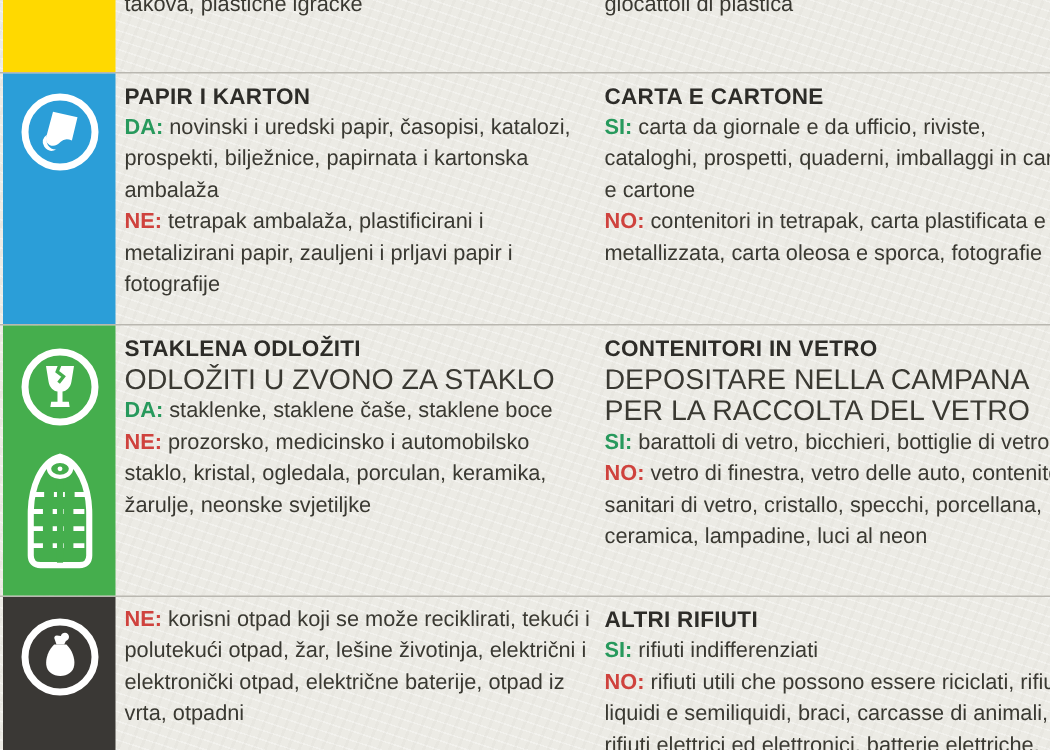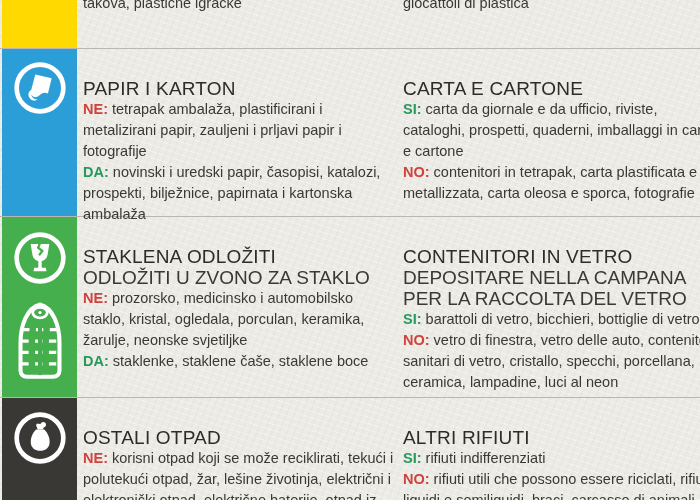--- a/index.html
+++ b/index.html
@@ -21,21 +21,21 @@
   .color-block{flex:0 0 75px;width:75px;}
   .icon{display:flex;justify-content:center;}
   .icon.paper-icon{margin-top:11px;}
   .icon.broken-glass-icon{margin-top:13px;}
   .icon.glass-bell-icon{margin-top:14px;}
   .icon.trash-bag-icon{margin-top:12px;}
   .cols{display:flex;padding:5px 0 0 6px;}
   .sec-plastic-partial .cols{padding-top:0;margin-top:-7px;}
   .col{flex:0 0 312px;width:312px;}
   .col-right{margin-left:8px;}
-  .title{font-weight:400;font-size:19px;line-height:21px;letter-spacing:0.2px;color:#2d2c28;margin-top:24px;}
+  .title{font-weight:700;font-size:15px;line-height:21px;letter-spacing:0.2px;color:#2d2c28;}
   .subtitle{font-size:19px;line-height:21px;}
   .item{margin:0;font-size:14.5px;line-height:21px;}
   .prefix{font-weight:700;}
 </style>
 </head>
 <body>
 
 <div id="poster">
     <section class="section sec-plastic-partial">
       <div class="color-block" style="background: rgb(255, 217, 0);"></div>
@@ -54,22 +54,22 @@
           <svg width="56" height="56" viewBox="0 0 60 60">
             <circle cx="30" cy="30" r="25" fill="none" stroke="#fff" stroke-width="5"></circle>
             <path fill="#fff" d="M25 15.5 L42.5 19.5 L38.5 36 Q33.5 33.8 30.5 37 Q26.5 41.2 22.5 39.2 Q18.6 37.2 20.6 32 Z"></path>
             <path fill="#fff" d="M20.6 32 Q15.6 35.6 18.8 40.6 Q22.2 45.4 27.6 42.4 Q23.4 42.6 21.4 39.4 Q19.6 36.4 20.6 32 Z"></path>
           </svg>
         </div>
       </div>
       <div class="cols">
         <div class="col col-left">
           <div class="title">PAPIR I KARTON</div>
+          <p class="item"><span class="prefix" style="color: rgb(39, 153, 92);">DA: </span>novinski i uredski papir, časopisi, katalozi, prospekti, bilježnice, papirnata i kartonska ambalaža</p>
           <p class="item"><span class="prefix" style="color: rgb(207, 66, 61);">NE: </span>tetrapak ambalaža, plastificirani i metalizirani papir, zauljeni i prljavi papir i fotografije</p>
-          <p class="item"><span class="prefix" style="color: rgb(39, 153, 92);">DA: </span>novinski i uredski papir, časopisi, katalozi, prospekti, bilježnice, papirnata i kartonska ambalaža</p>
         </div>
         <div class="col col-right">
           <div class="title">CARTA E CARTONE</div>
           <p class="item"><span class="prefix" style="color: rgb(39, 153, 92);">SI: </span>carta da giornale e da ufficio, riviste, cataloghi, prospetti, quaderni, imballaggi in carta e cartone</p>
           <p class="item"><span class="prefix" style="color: rgb(207, 66, 61);">NO: </span>contenitori in tetrapak, carta plastificata e metallizzata, carta oleosa e sporca, fotografie</p>
         </div>
       </div>
     </section>
     <section class="section sec-glass">
       <div class="color-block" style="background: rgb(69, 174, 77);">
@@ -92,22 +92,22 @@
             <line x1="32" y1="24" x2="32" y2="92" stroke="#45ae4d" stroke-width="5"></line>
             <ellipse cx="32" cy="15" rx="9" ry="6.5" fill="#45ae4d" stroke="#fff" stroke-width="3.5"></ellipse>
             <circle cx="32" cy="15" r="2" fill="#fff"></circle>
           </svg>
         </div>
       </div>
       <div class="cols">
         <div class="col col-left">
           <div class="title">STAKLENA ODLOŽITI</div>
           <div class="subtitle">ODLOŽITI U ZVONO ZA STAKLO</div>
+          <p class="item"><span class="prefix" style="color: rgb(39, 153, 92);">DA: </span>staklenke, staklene čaše, staklene boce</p>
           <p class="item"><span class="prefix" style="color: rgb(207, 66, 61);">NE: </span>prozorsko, medicinsko i automobilsko staklo, kristal, ogledala, porculan, keramika, žarulje, neonske svjetiljke</p>
-          <p class="item"><span class="prefix" style="color: rgb(39, 153, 92);">DA: </span>staklenke, staklene čaše, staklene boce</p>
         </div>
         <div class="col col-right">
           <div class="title">CONTENITORI IN VETRO</div>
           <div class="subtitle">DEPOSITARE NELLA CAMPANA PER LA RACCOLTA DEL VETRO</div>
           <p class="item"><span class="prefix" style="color: rgb(39, 153, 92);">SI: </span>barattoli di vetro, bicchieri, bottiglie di vetro</p>
           <p class="item"><span class="prefix" style="color: rgb(207, 66, 61);">NO: </span>vetro di finestra, vetro delle auto, contenitori sanitari di vetro, cristallo, specchi, porcellana, ceramica, lampadine, luci al neon</p>
         </div>
       </div>
     </section>
     <section class="section sec-other">
@@ -115,21 +115,20 @@
         <div class="icon trash-bag-icon">
           <svg width="56" height="56" viewBox="0 0 60 60">
             <circle cx="30" cy="30" r="25" fill="none" stroke="#fff" stroke-width="5"></circle>
             <path fill="#fff" d="M25.8 21 C21.8 25 19.6 30.5 20.2 35.8 C20.8 40.8 25 43.6 30.2 43.6 C35.4 43.6 39.6 40.8 40.2 35.8 C40.8 30.5 38.6 25 34.6 21 Z"></path>
             <path fill="#fff" d="M27.5 21 L26 16.8 C25.6 15.6 26.6 14.4 27.9 14.6 L30.6 15 C31.2 12.8 34 12 35.6 13.6 C37.2 15.2 36.4 18 34.2 18.6 L33 21 Z"></path>
           </svg>
         </div>
       </div>
       <div class="cols">
         <div class="col col-left">
-          <div class="title">OSTALI OTPAD</div>
           <p class="item"><span class="prefix" style="color: rgb(207, 66, 61);">NE: </span>korisni otpad koji se može reciklirati, tekući i polutekući otpad, žar, lešine životinja, električni i elektronički otpad, električne baterije, otpad iz vrta, otpadni</p>
         </div>
         <div class="col col-right">
           <div class="title">ALTRI RIFIUTI</div>
           <p class="item"><span class="prefix" style="color: rgb(39, 153, 92);">SI: </span>rifiuti indifferenziati</p>
           <p class="item"><span class="prefix" style="color: rgb(207, 66, 61);">NO: </span>rifiuti utili che possono essere riciclati, rifiuti liquidi e semiliquidi, braci, carcasse di animali, rifiuti elettrici ed elettronici, batterie elettriche, rifiuti del</p>
         </div>
       </div>
     </section>
   </div>

